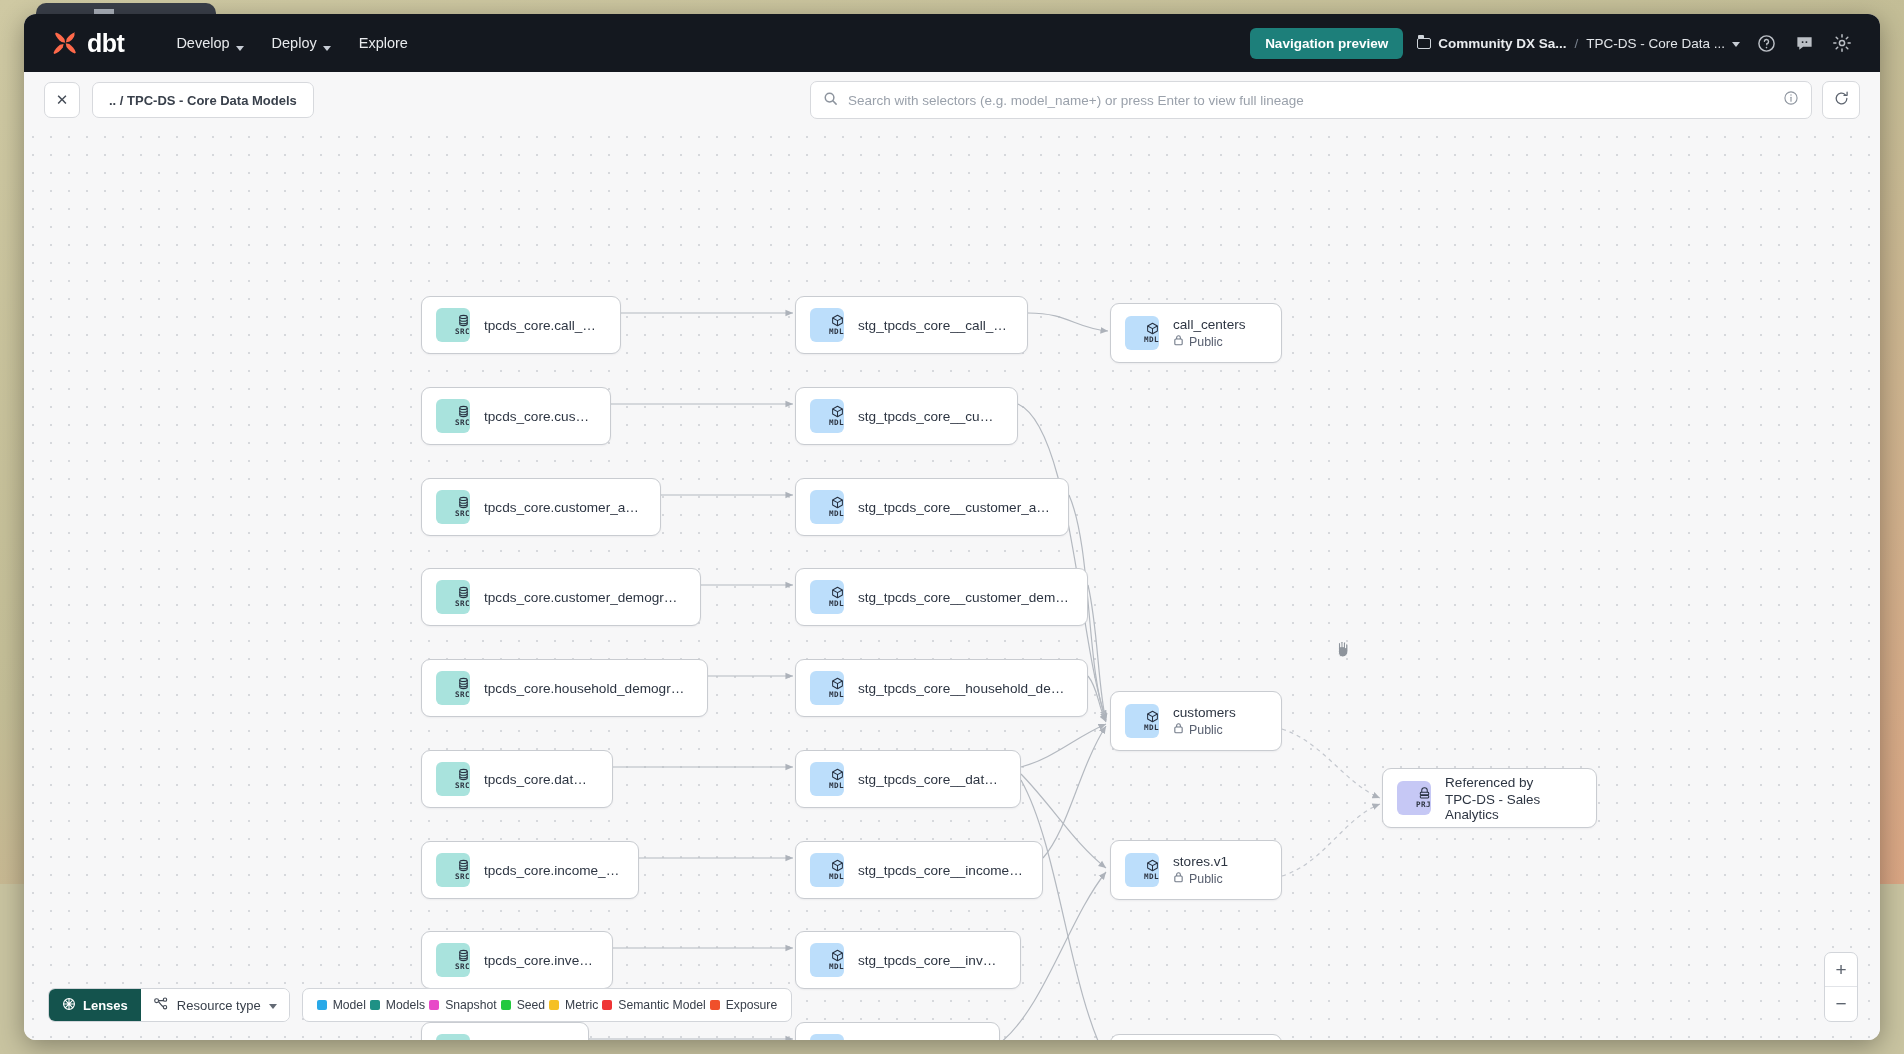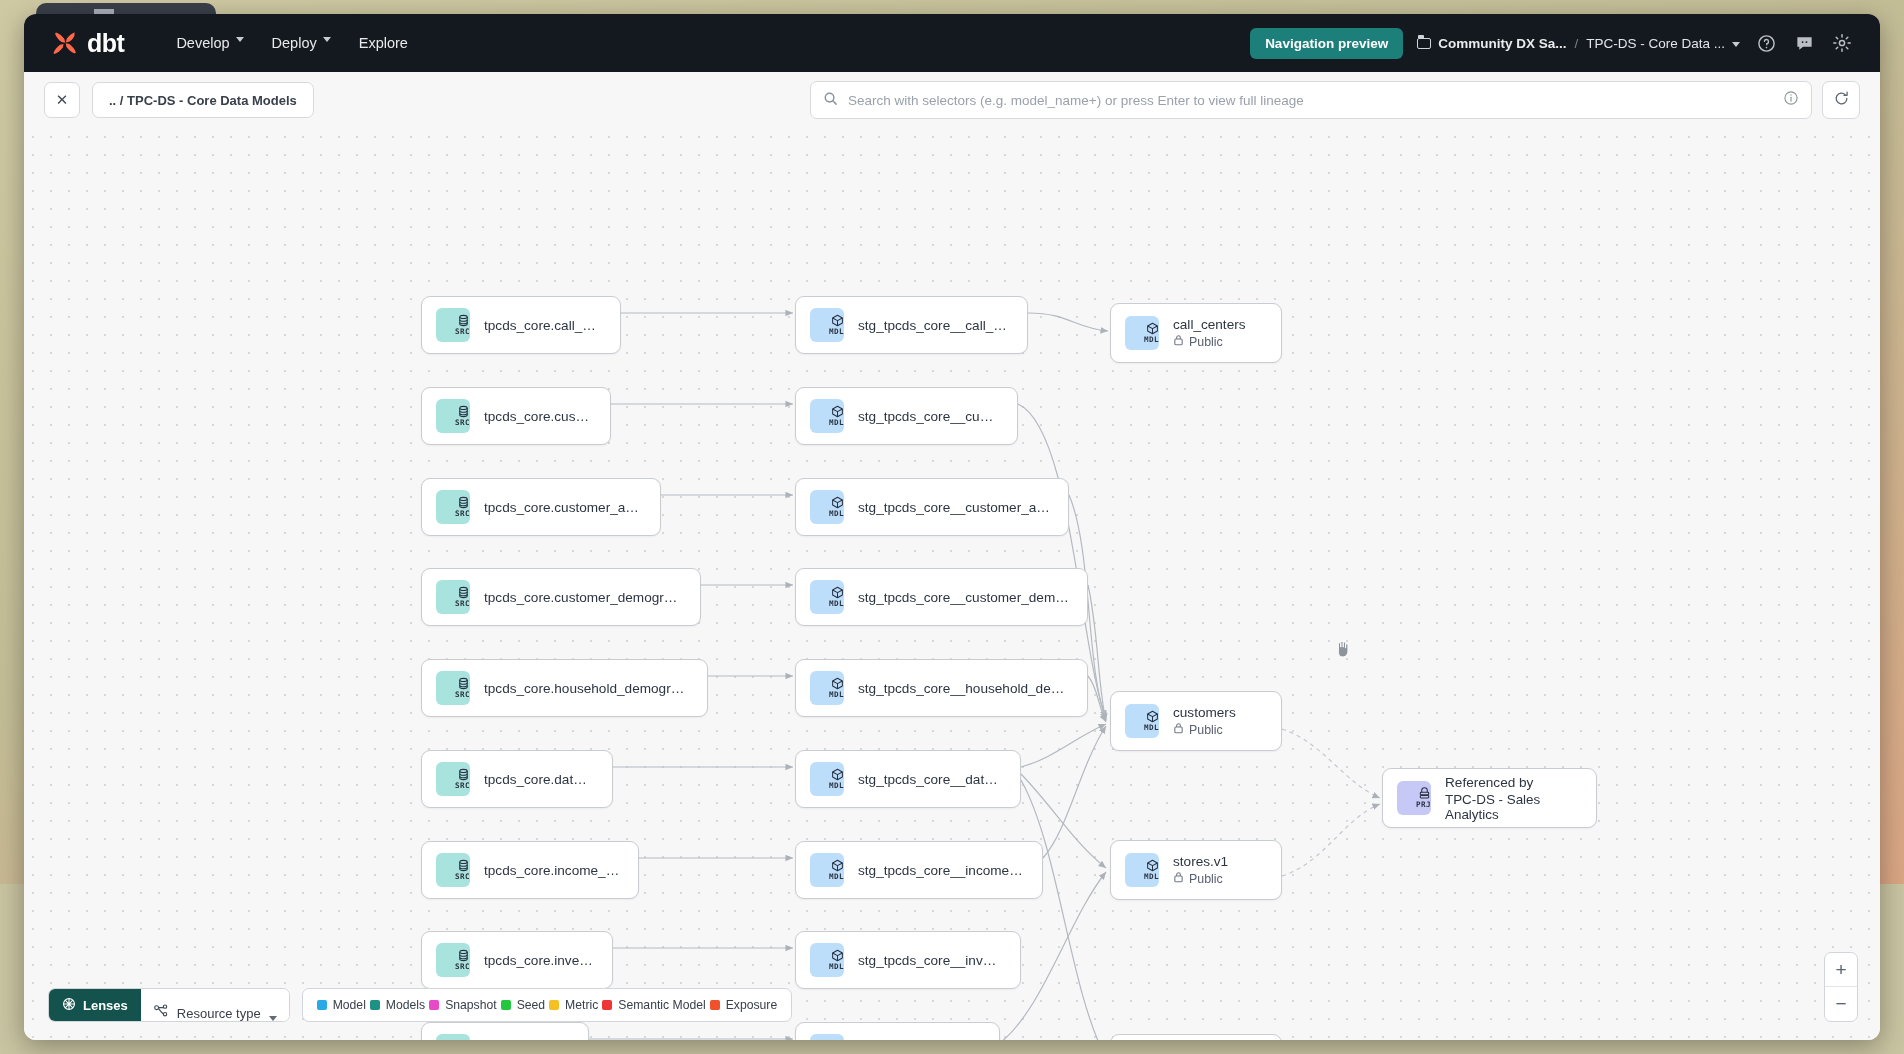--- a/index.html
+++ b/index.html
@@ -51,21 +51,21 @@
     padding: 0 20px;
     color: #fff;
   }
   .brand { display: flex; align-items: center; gap: 9px; margin-right: 38px; margin-left: 8px;}
   .brand-mark {
     position: relative; width: 26px; height: 26px;
   }
   .brand-text { font-size: 25px; font-weight: 700; letter-spacing: -.5px; color: #fff; }
   .navlink {
     font-size: 14.5px; color: #e8eaed; font-weight: 500;
-    display: flex; align-items: flex-start; gap: 6px;
+    display: flex; align-items: flex-end; gap: 6px;
     padding: 6px 14px; border-radius: 5px; cursor: pointer;
   }
   .caret {
     width: 0; height: 0; border-left: 4px solid transparent; border-right: 4px solid transparent;
     border-top: 5px solid #c7ccd4; margin-top: 2px;
   }
   .topnav-right { margin-left: auto; display: flex; align-items: center; gap: 14px; padding-right: 6px;}
   .navpreview-btn {
     background: #1d7f7a; color: #fff; font-size: 13.5px; font-weight: 600;
     padding: 8px 15px; border-radius: 6px; cursor: pointer; border: none;
@@ -147,21 +147,21 @@
   .bottombar { position: absolute; left: 24px; bottom: 18px; display: flex; align-items: center; gap: 12px; z-index: 6;}
   .lensgroup {
     height: 34px; display: flex; border-radius: 7px; overflow: hidden;
     border: 1px solid #d2d5da; background: #fff;
   }
   .lenses-btn {
     background: #14534d; color: #fff; display: flex; align-items: center; gap: 7px;
     padding: 0 13px; font-size: 13px; font-weight: 600; cursor: pointer;
   }
   .restype-btn {
-    background: #fff; color: #39404b; display: flex; align-items: flex-end; gap: 8px;
+    background: #fff; color: #39404b; display: flex; align-items: center; gap: 8px;
     padding: 0 12px; font-size: 13px; cursor: pointer;
   }
   .legend {
     height: 34px; background: #fff; border: 1px solid #d2d5da; border-radius: 7px;
     display: flex; align-items: center; gap: 4px; padding: 0 14px;
   }
   .lg-item { display: flex; align-items: center; gap: 6px; font-size: 12.2px; color: #39404b; white-space:nowrap;}
   .lg-sw { width: 10px; height: 10px; border-radius: 2px; }
 
   

